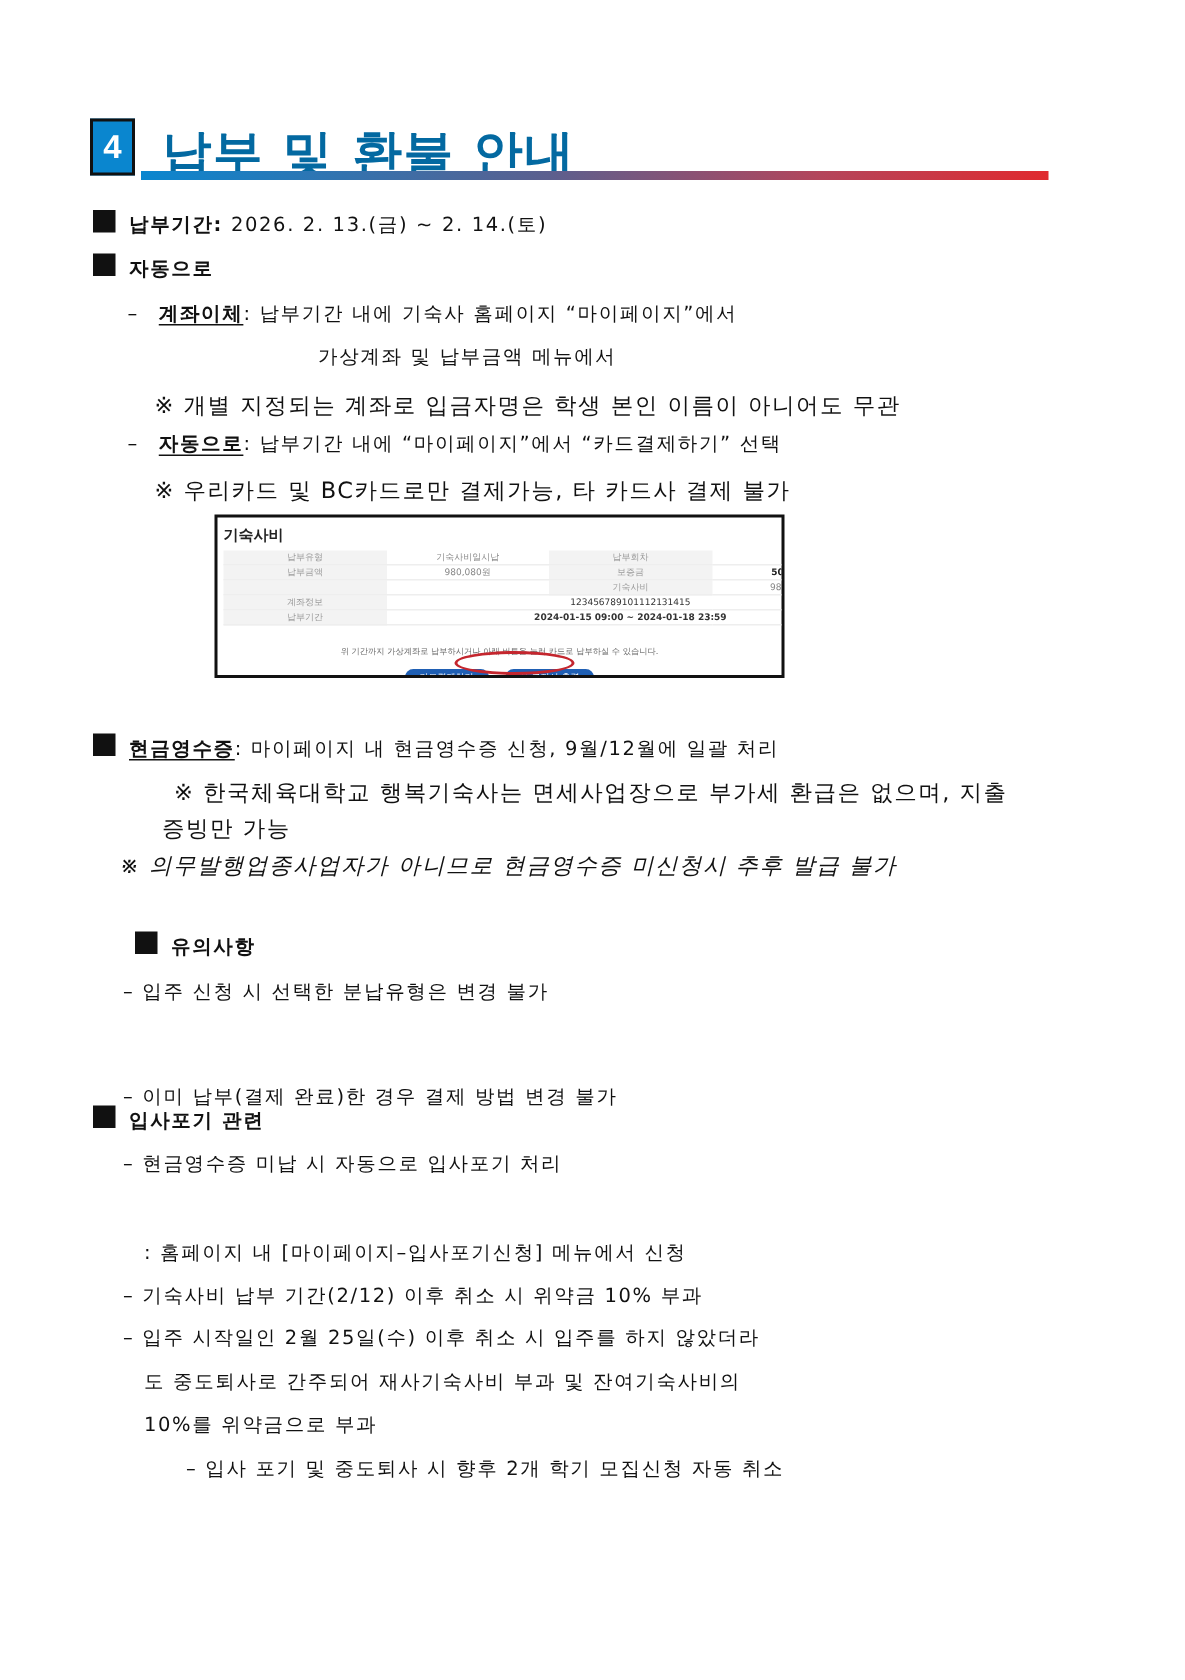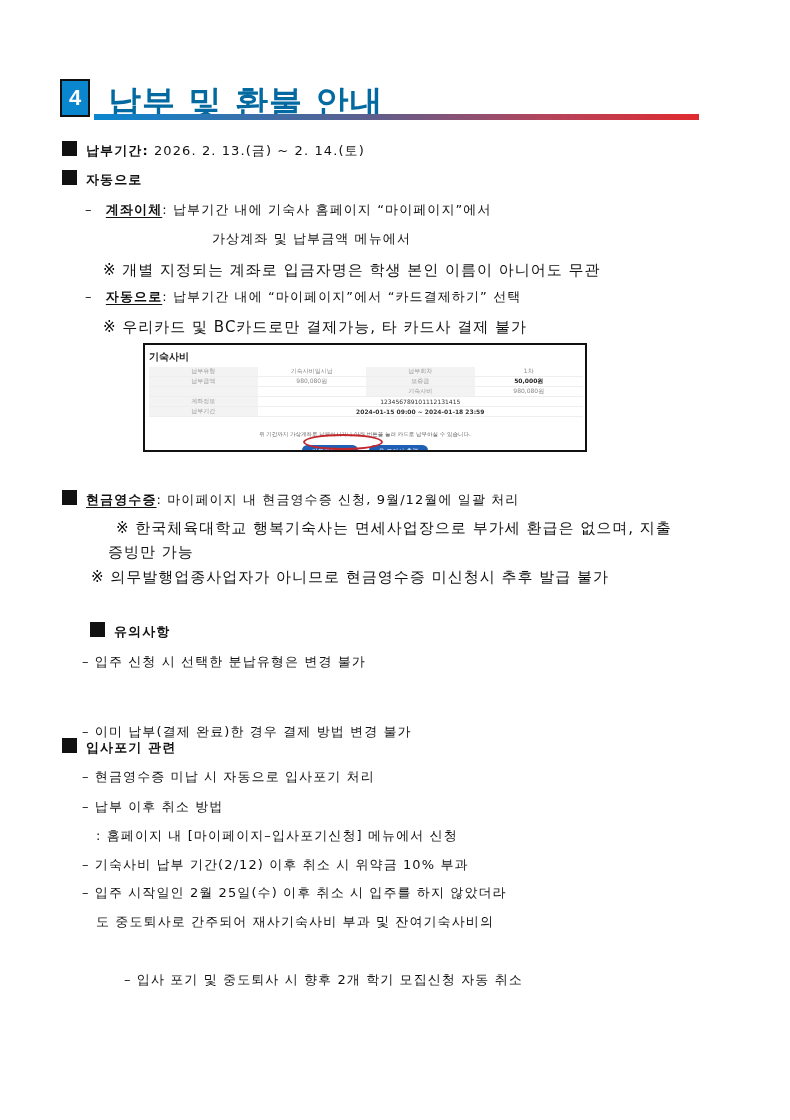--- a/index.html
+++ b/index.html
@@ -17,21 +17,21 @@
   .sec-bar { position:absolute; left:94px; top:114px; width:605px; height:6px;
              background:linear-gradient(to right, #0a86cf 0%, #5c5f8e 45%, #b4455b 75%, #e02a2f 100%); }
 
   .line { position:absolute; white-space:nowrap; font-size:13px; line-height:24px; letter-spacing:1.1px; }
   .sq { display:inline-block; width:15px; height:15px; background:#111; margin-right:9px; vertical-align:-1px; }
   .b { font-weight:bold; }
   .u { text-decoration:underline; text-underline-offset:3px;margin-top:16px; }
   .note { font-size:15px; letter-spacing:1px; }
 
   
-  .shot { position:absolute; left:143px; top:343px; width:444px; height:109px;
+  .shot { position:absolute; left:143px; top:343px; width:380px; height:109px;
           border:2px solid #111; box-sizing:border-box; background:#fff;
           font-family:"DejaVu Sans", sans-serif; overflow:hidden; }
   .shot-title { position:absolute; left:4px; top:5px; font-size:10px; font-weight:bold; color:#222; }
   .shot-tbl { position:absolute; left:4px; top:22px; width:434px; border-collapse:collapse; }
   .shot-tbl td { font-size:6px; color:#888; height:9px; padding:0; text-align:center; border-bottom:1px solid #eee; }
   .shot-tbl td.lbl { background:#f3f3f3; color:#999; }
   .shot-tbl td.val-b { color:#222; font-weight:bold; }
   .shot-row-wide td { color:#333; }
   .shot-msg { position:absolute; left:0; right:0; top:86px; text-align:center; font-size:5.5px; color:#666; }
   .shot-btns { position:absolute; top:93px; left:0; right:0; text-align:center; }
@@ -108,32 +108,32 @@
       <span class="shot-btn">🖶 고지서 출력</span>
     </div>
     <div class="shot-oval"></div>
   </div>
 
   <div class="line" style="left:62px; top:488px;">
     <span class="sq"></span><span class="b u">현금영수증</span><span>: 마이페이지 내 현금영수증 신청, 9월/12월에 일괄 처리</span>
   </div>
   <div class="line note" style="left:88px; top:516px;margin-left:28px;">※ 한국체육대학교 행복기숙사는 면세사업장으로 부가세 환급은 없으며, 지출</div>
   <div class="line note" style="left:108px; top:540px;">증빙만 가능</div>
-  <div class="line note" style="left:91px; top:565px;">※ 의무발행업종사업자가 아니므로 현금영수증 미신청시 추후 발급 불가</div>
+  <div class="line note" style="left:80px; top:565px;font-style:italic;">※ 의무발행업종사업자가 아니므로 현금영수증 미신청시 추후 발급 불가</div>
 
   <div class="line" style="left:62px; top:620px;padding-left:28px;">
     <span class="sq"></span><span class="b">유의사항</span>
   </div>
   <div class="line" style="left:82px; top:650px;">– 입주 신청 시 선택한 분납유형은 변경 불가</div>
   <div class="line" style="left:82px; top:679px;margin-top:41px;">– 이미 납부(결제 완료)한 경우 결제 방법 변경 불가</div>
 
   <div class="line" style="left:62px; top:736px;">
     <span class="sq"></span><span class="b">입사포기 관련</span>
   </div>
   <div class="line" style="left:82px; top:765px;">– 현금영수증 미납 시 자동으로 입사포기 처리</div>
-  <div class="line" style="left:82px; top:795px;">– 납부 이후 취소 방법</div>
   <div class="line" style="left:96px; top:824px;">  : 홈페이지 내 [마이페이지–입사포기신청] 메뉴에서 신청</div>
   <div class="line" style="left:82px; top:853px;">– 기숙사비 납부 기간(2/12) 이후 취소 시 위약금 10% 부과</div>
   <div class="line" style="left:82px; top:881px;">– 입주 시작일인 2월 25일(수) 이후 취소 시 입주를 하지 않았더라</div>
   <div class="line" style="left:96px; top:910px;">  도 중도퇴사로 간주되어 재사기숙사비 부과 및 잔여기숙사비의</div>
+  <div class="line" style="left:96px; top:939px;">  10%를 위약금으로 부과</div>
   <div class="line" style="left:82px; top:968px;margin-left:42px;">– 입사 포기 및 중도퇴사 시 향후 2개 학기 모집신청 자동 취소</div>
 
 </div>
 
 </body></html>

